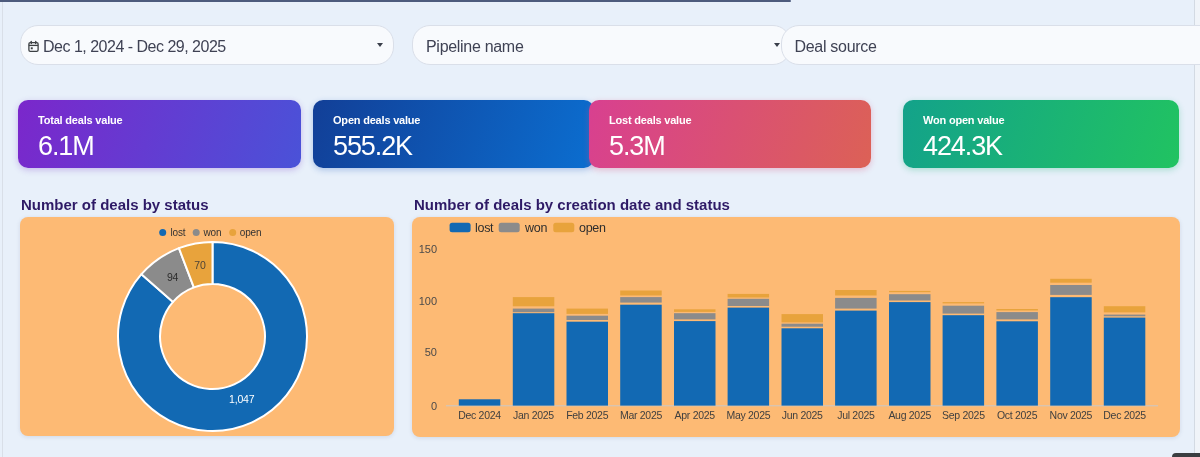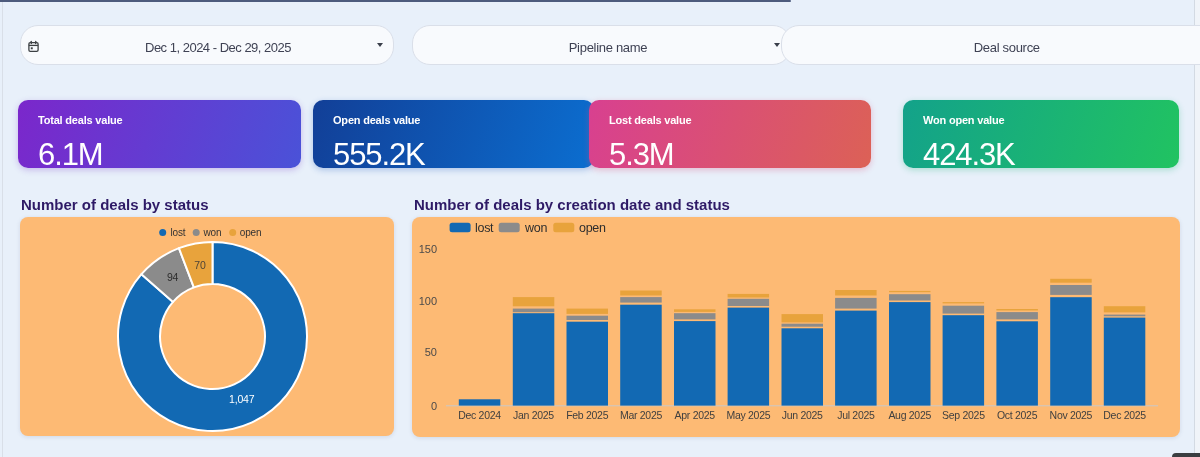--- a/index.html
+++ b/index.html
@@ -1,28 +1,28 @@
 <!DOCTYPE html>
 <html><head><meta charset="utf-8">
 <style>
 * { margin:0; padding:0; box-sizing:border-box; }
 html,body { width:1200px; height:457px; overflow:hidden; background:#e8f0fa;
   font-family:"Liberation Sans", sans-serif; position:relative; }
 .abs { position:absolute; }
 .filter { position:absolute; top:25px; height:40px; background:#f8fafd;
   border:1px solid #dadfe9; border-radius:18px; display:flex; align-items:center;
-  color:#3f4254; font-size:13px; letter-spacing:-0.3px;justify-content:center; }
+  color:#3f4254; font-size:16px; letter-spacing:-0.3px; }
 .filter span { position:relative; top:2px; }
 .caret { position:absolute; right:10px; top:50%; margin-top:-2px;
   width:0; height:0; border-left:3.5px solid transparent; border-right:3.5px solid transparent;
   border-top:4px solid #3a3f4b; }
 .kpi { position:absolute; top:100px; height:68px; border-radius:10px; color:#fff;
   padding:14px 0 0 20px; }
 .kpi .t { font-size:11px; font-weight:bold; letter-spacing:-0.2px; }
-.kpi .v { font-size:31px; margin-top:13px; line-height:1.05; letter-spacing:-1.1px; }
+.kpi .v { font-size:27px; margin-top:6px; line-height:1.05; letter-spacing:-1.1px; }
 .sect { position:absolute; top:196px; font-size:15px; font-weight:bold; color:#2e1a66; }
 .card { position:absolute; top:217px; background:#fdba74; border-radius:8px;
   box-shadow:0 1px 4px rgba(70,80,110,.14);text-align:center; }
 </style></head>
 <body>
 <div class="abs" style="left:0;top:0;width:791px;height:2px;background:#4d5b7d;border-radius:0 2px 2px 0;"></div>
 <div class="abs" style="left:2px;top:2px;width:1px;height:455px;background:#d9dfe8;"></div>
 <div class="abs" style="left:1194px;top:0;width:6px;height:457px;background:#f0f4f9;border-left:1px solid #d3dae3;"></div>
 <div class="abs" style="left:1172px;top:453px;width:28px;height:4px;background:#3a3e41;border-radius:6px 0 0 0;"></div>
 

